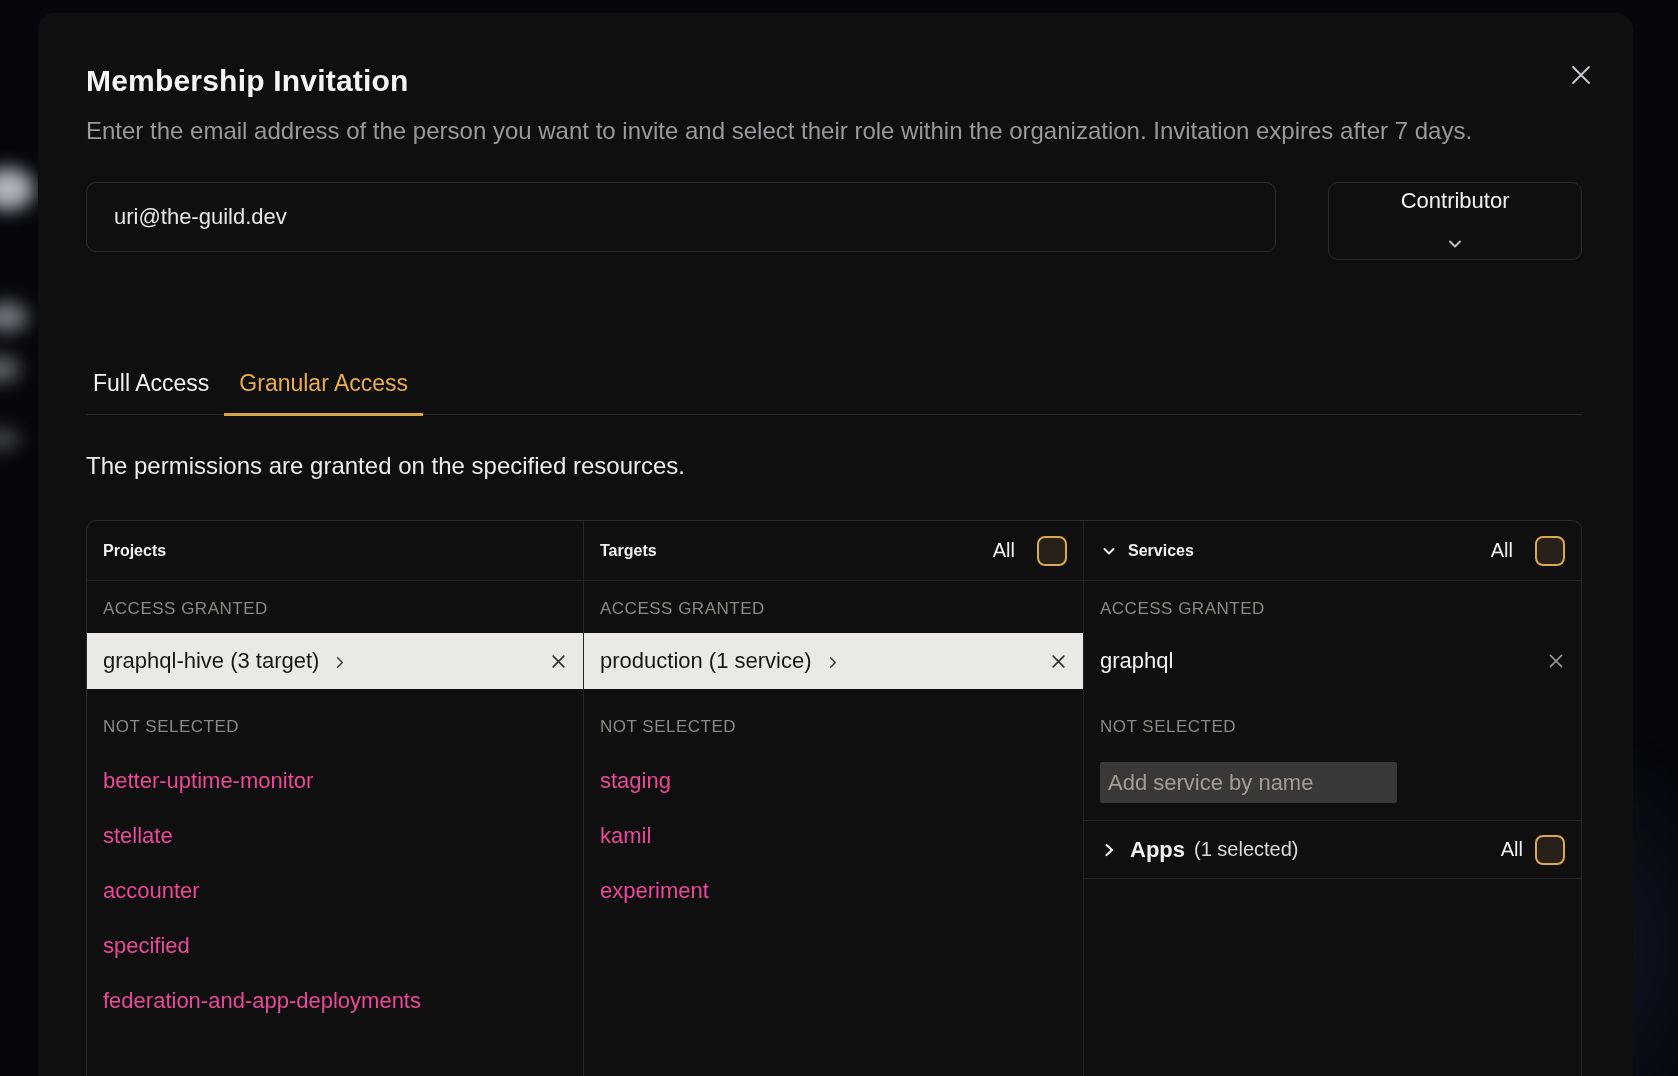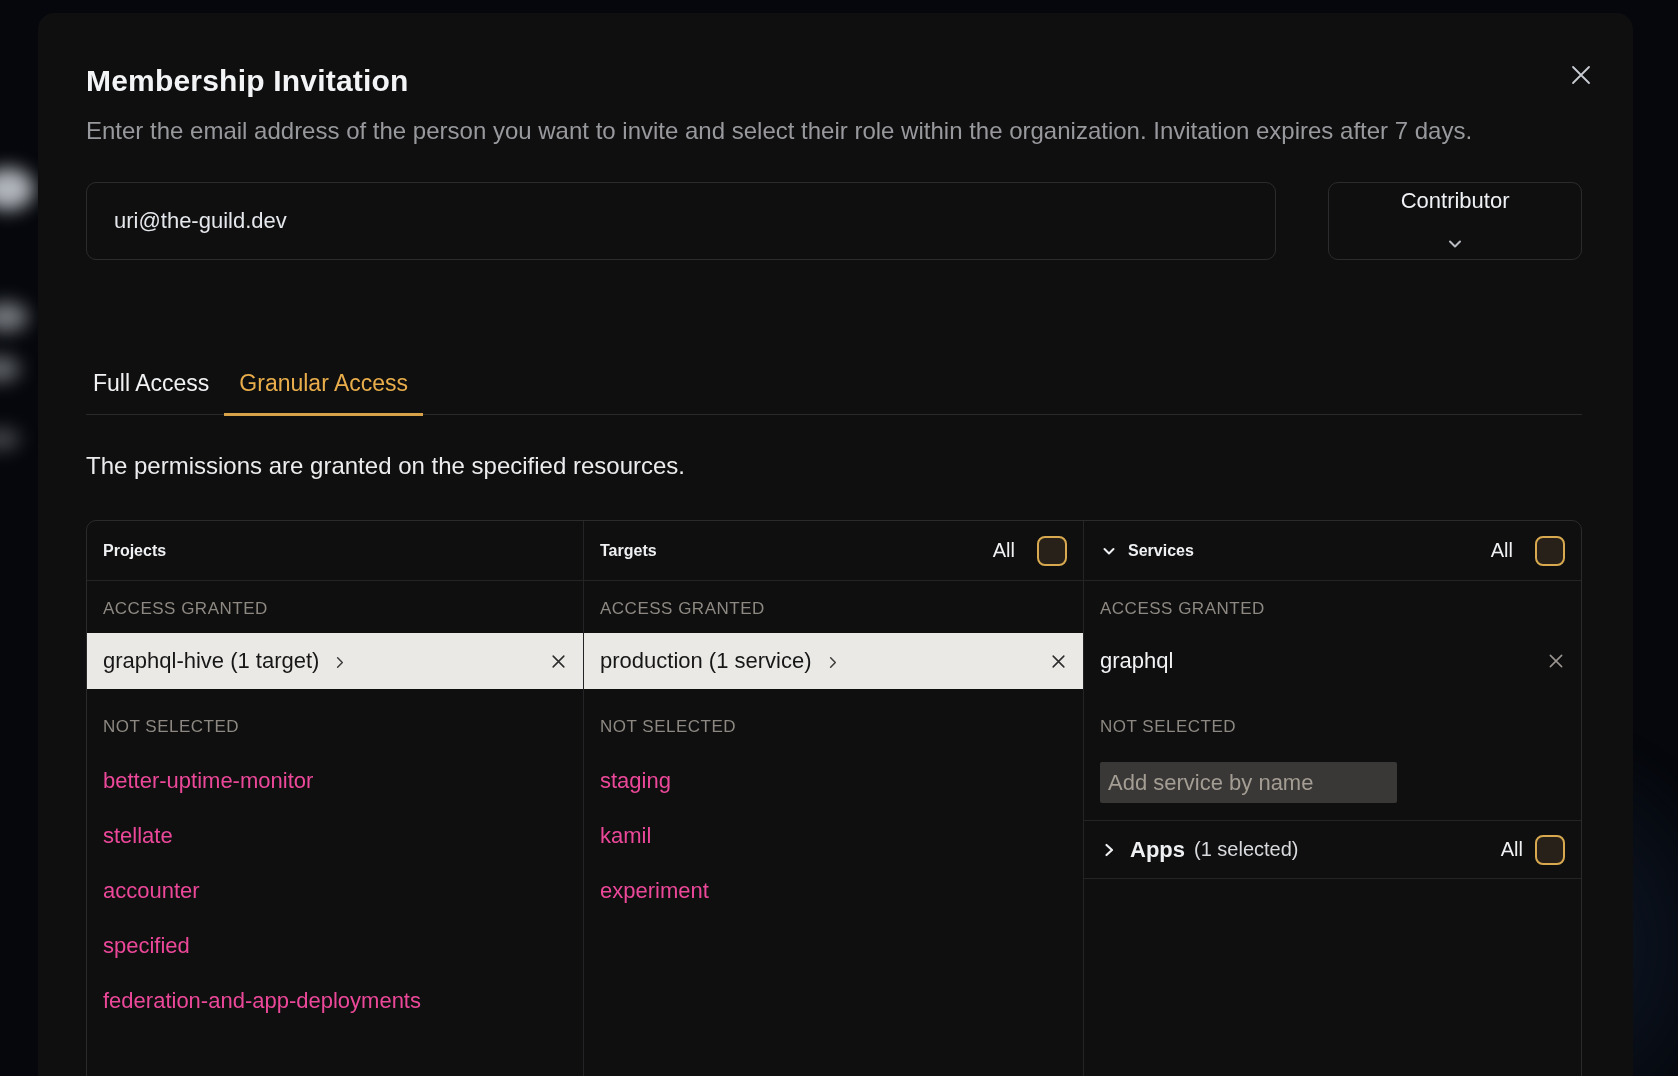--- a/index.html
+++ b/index.html
@@ -33,21 +33,21 @@
     position:absolute; top:46px; right:36px; width:32px; height:32px;
     background:none; border:none; color:#c9ccd1; cursor:pointer;
     display:flex; align-items:center; justify-content:center;
   }
 
   .title { margin-top:50px; font-size:30px; line-height:36px; font-weight:700; color:#f3f4f6; letter-spacing:.2px; }
   .desc  { margin-top:12px; font-size:24px; line-height:39px; color:#98999d; max-width:1496px; }
 
   .email-row { margin-top:32px; display:flex; gap:52px; }
   .email-input {
-    width:1191px; height:78px; background:transparent;
+    width:1191px; height:70px; background:transparent;
     border:1px solid #2c2c2e; border-radius:10px;
     padding:0 27px; font-size:22px; color:#e4e7eb;
     font-family:"Liberation Sans", sans-serif; outline:none;
   }
   .role-btn {
     width:254px; height:78px; background:transparent;
     border:1px solid #2c2c2e; border-radius:10px;
     display:flex; align-items:center; justify-content:center; gap:17px;
     font-size:22px; font-weight:500; color:#eff1f4; cursor:pointer;
     font-family:"Liberation Sans", sans-serif;
@@ -169,21 +169,21 @@
   <p class="note">The permissions are granted on the specified resources.</p>
 
   <div class="table">
 
     <div class="col bordered">
       <div class="col-header">
         <span class="col-title">Projects</span>
       </div>
       <div class="sec-label">ACCESS GRANTED</div>
       <div class="granted-row">
-        <span>graphql-hive (1 target)</span>
+        <span>graphql-hive (3 target)</span>
         <span class="chev">
           <svg width="15" height="15" viewBox="0 0 16 16" fill="none" stroke="currentColor" stroke-width="1.6" stroke-linecap="round" stroke-linejoin="round">
               <path d="M6 3 L11 8 L6 13"></path>
             </svg>
         </span>
         <button class="x-btn">
           <svg width="17" height="17" viewBox="0 0 16 16" fill="none" stroke="currentColor" stroke-width="1.5" stroke-linecap="round">
               <path d="M3 3 L13 13 M13 3 L3 13"></path>
             </svg>
         </button>

